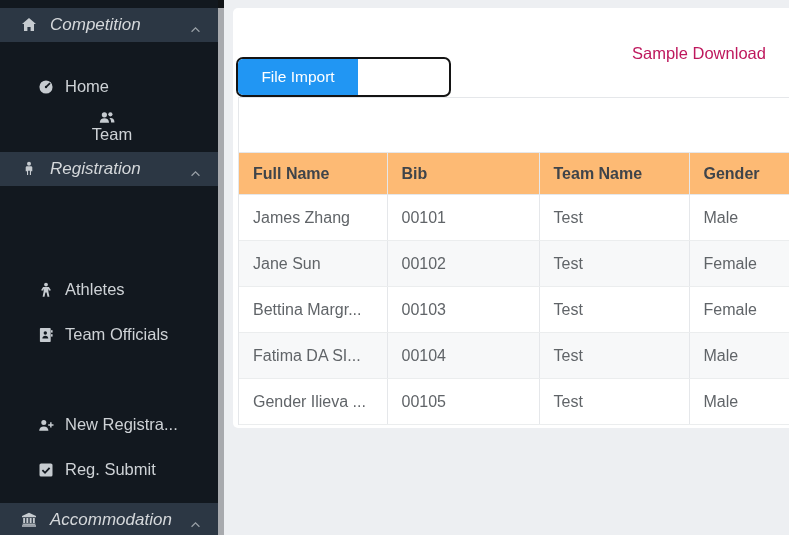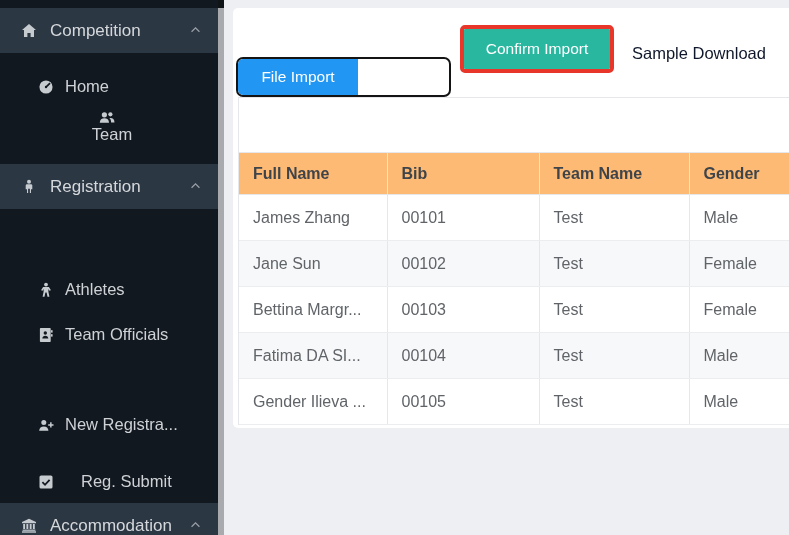--- a/index.html
+++ b/index.html
@@ -3,23 +3,23 @@
 <meta charset="utf-8">
 <style>
   html,body{margin:0;padding:0;}
   body{
     width:789px;height:535px;overflow:hidden;position:relative;
     background:#edeff2;font-family:"Liberation Sans",sans-serif;
   }
   
   .sidebar{position:absolute;left:0;top:0;width:218px;height:535px;background:#12181f;}
   .sb-header{
-    position:absolute;left:0;width:218px;height:45px;background:#2c3744;
+    position:absolute;left:0;width:218px;height:34px;background:#2c3744;
     color:#d5d8db;display:flex;align-items:center;padding-left:20px;
-    box-sizing:border-box;font-size:17px;cursor:pointer;
+    box-sizing:border-box;font-size:17px;cursor:pointer;font-style:italic;
   }
   .sb-header .ic{width:19px;margin-right:11px;display:flex;align-items:center;}
   .sb-header .chev{position:absolute;right:15px;top:14px;}
   .sb-item{
     position:absolute;left:0;width:188px;height:45px;
     color:#ced2d6;display:flex;align-items:center;padding-left:36px;
     box-sizing:border-box;font-size:16.5px;cursor:pointer;
   }
   .sb-item .ic{width:19px;margin-right:10px;display:flex;align-items:center;justify-content:center;}
   .ic svg{display:block;}
@@ -43,21 +43,21 @@
   
   .confirm-wrap{
     position:absolute;left:227px;top:17px;
     border:4px solid #e8362a;border-radius:5px;line-height:0;
   }
   .confirm-btn{
     width:146px;height:40px;border:none;background:#2ab7a0;color:#fff;
     font-size:15.5px;font-family:"Liberation Sans",sans-serif;cursor:pointer;border-radius:1px;
   }
   .sample-link{
-    position:absolute;left:399px;top:36px;font-size:16.5px;color:#0f172a;
+    position:absolute;left:399px;top:36px;font-size:16.5px;color:#be185d;
     text-decoration:none;cursor:pointer;white-space:nowrap;
   }
   
   .grid-wrap{
     position:absolute;left:5px;top:89px;width:694px;
     border-left:1px solid #e5e7ea;border-top:1px solid #e5e7ea;box-sizing:border-box;
   }
   .grid-toolbar{height:54px;background:#fff;}
   table.grid{width:100%;border-collapse:collapse;table-layout:fixed;font-size:16px;}
   .grid th{
@@ -110,21 +110,21 @@
       <svg width="18" height="16" viewBox="0 0 16 16" fill="#c6cbd0">
           <circle cx="5.4" cy="5.8" r="2.6"></circle>
           <path d="M.8 13.4c0-2.6 2-4.2 4.6-4.2s4.6 1.6 4.6 4.2v.4H.8z"></path>
           <circle cx="11.4" cy="5.3" r="2.1"></circle>
           <path d="M11.6 8.9c2.2 0 3.8 1.6 3.8 3.9v.6h-3.3c0-1.9-.6-3.4-1.8-4.3z"></path>
         </svg>
     </span>
     <span>Team</span>
   </div>
 
-  <div class="sb-header" style="top:164px;">
+  <div class="sb-header" style="top:152px;">
     <span class="ic">
       <svg width="18" height="16" viewBox="0 0 16 16" fill="#c6cbd0">
           <circle cx="8" cy="2.7" r="2"></circle>
           <path d="M6 5.2h4c.8 0 1.3.6 1.3 1.3v3.8H10V14H8.9V9.7H7.1V14H6V10.3H4.7V6.5c0-.7.5-1.3 1.3-1.3z"></path>
         </svg>
     </span>
     <span>Registration</span>
     <span class="chev">
       <svg width="15" height="14" viewBox="0 0 16 16">
           <path d="M3.5 10 8 5.5 12.5 10" fill="none" stroke="#9aa1a8" stroke-width="1.4"></path>
@@ -161,21 +161,21 @@
     <span class="ic">
       <svg width="18" height="16" viewBox="0 0 16 16" fill="#c6cbd0">
           <circle cx="5.8" cy="5.6" r="2.5"></circle>
           <path d="M1.2 13.6c0-2.5 2-4.1 4.6-4.1s4.6 1.6 4.6 4.1v.2H1.2z"></path>
           <path d="M12.1 5.3h1.5v1.9h1.9v1.5h-1.9v1.9h-1.5V8.7h-1.9V7.2h1.9z"></path>
         </svg>
     </span>
     <span>New Registra...</span>
   </div>
 
-  <div class="sb-item" style="top:459px;gap:16px;">
+  <div class="sb-item" style="top:447px;">
     <span class="ic">
       <svg width="16" height="16" viewBox="0 0 16 16">
           <rect x="1.5" y="1.5" width="13" height="13" rx="1.6" fill="#c6cbd0"></rect>
           <path d="M4.4 8.2 7 10.8l4.6-5" stroke="#12181f" stroke-width="1.8" fill="none"></path>
         </svg>
     </span>
     <span>Reg. Submit</span>
   </div>
 
   <div class="sb-header" style="top:503px;">
@@ -204,23 +204,20 @@
 </div>
 
 <main class="card">
 
   <div class="file-control">
     <div class="file-btn">
       <span>File Import</span>
     </div>
   </div>
 
-  <div class="confirm-wrap">
-    <button class="confirm-btn">Confirm Import</button>
-  </div>
 
   <a class="sample-link">Sample Download</a>
 
   <div class="grid-wrap">
     <div class="grid-toolbar"></div>
     <table class="grid">
       <colgroup>
           <col class="c1">
           <col class="c2">
           <col class="c3">

